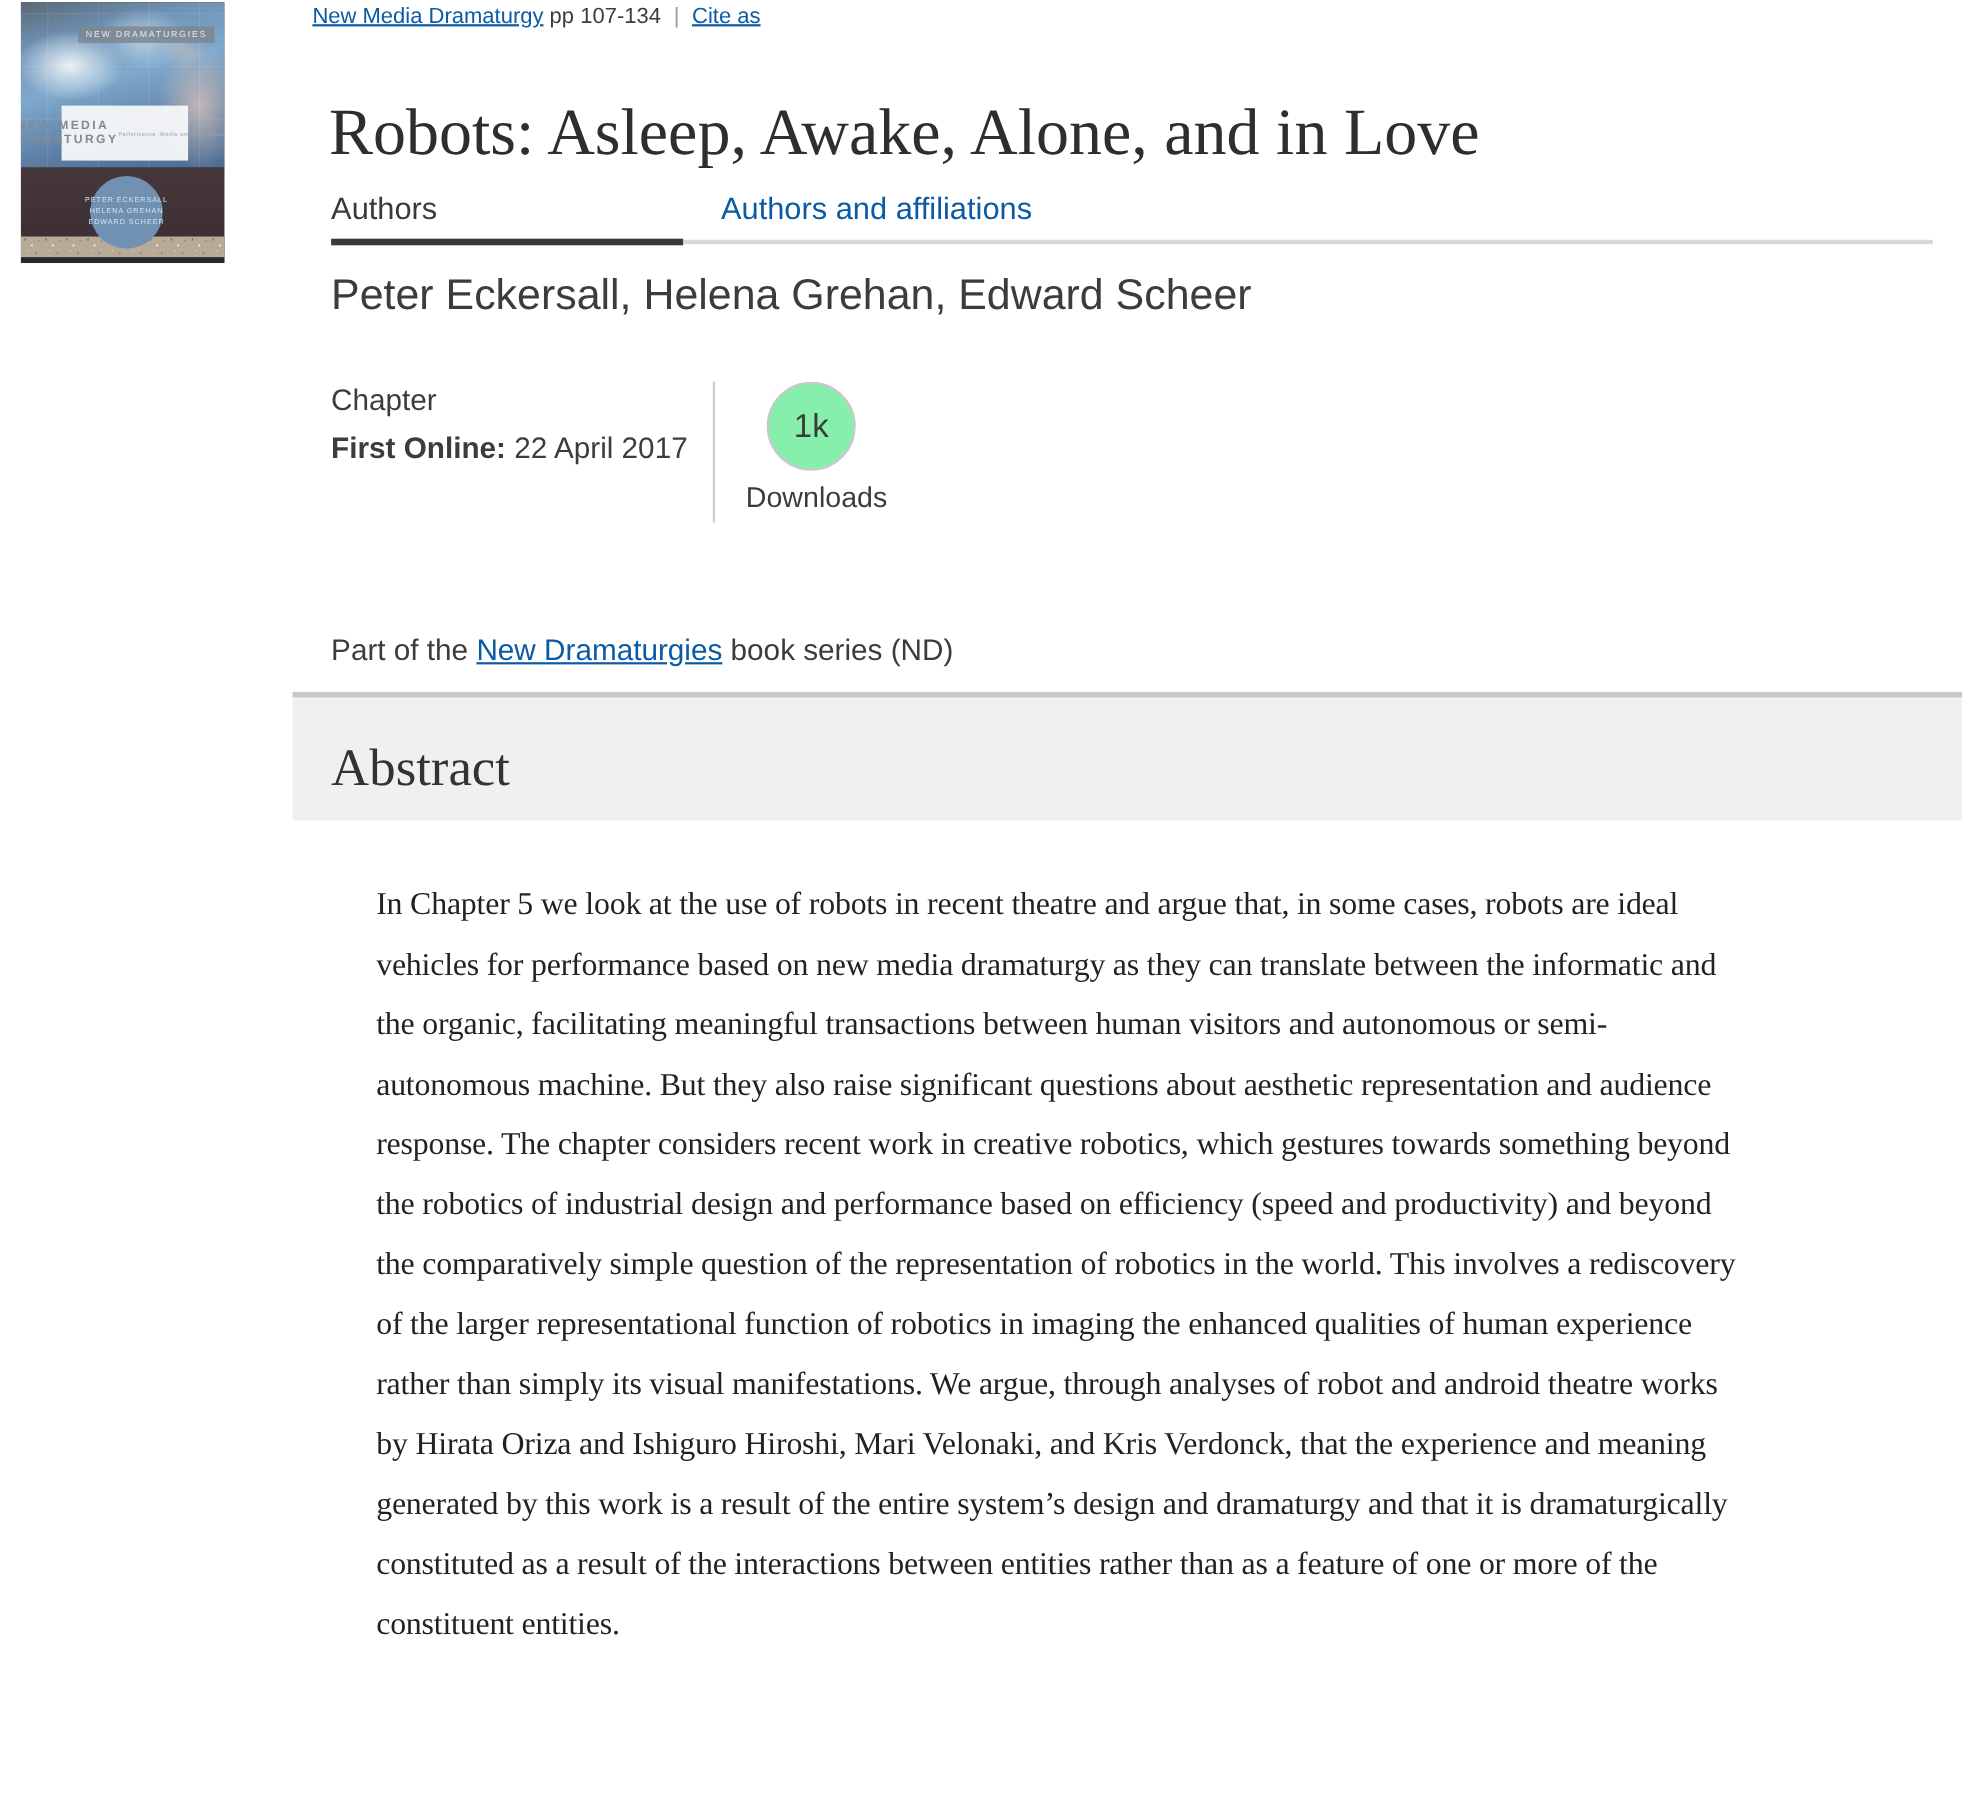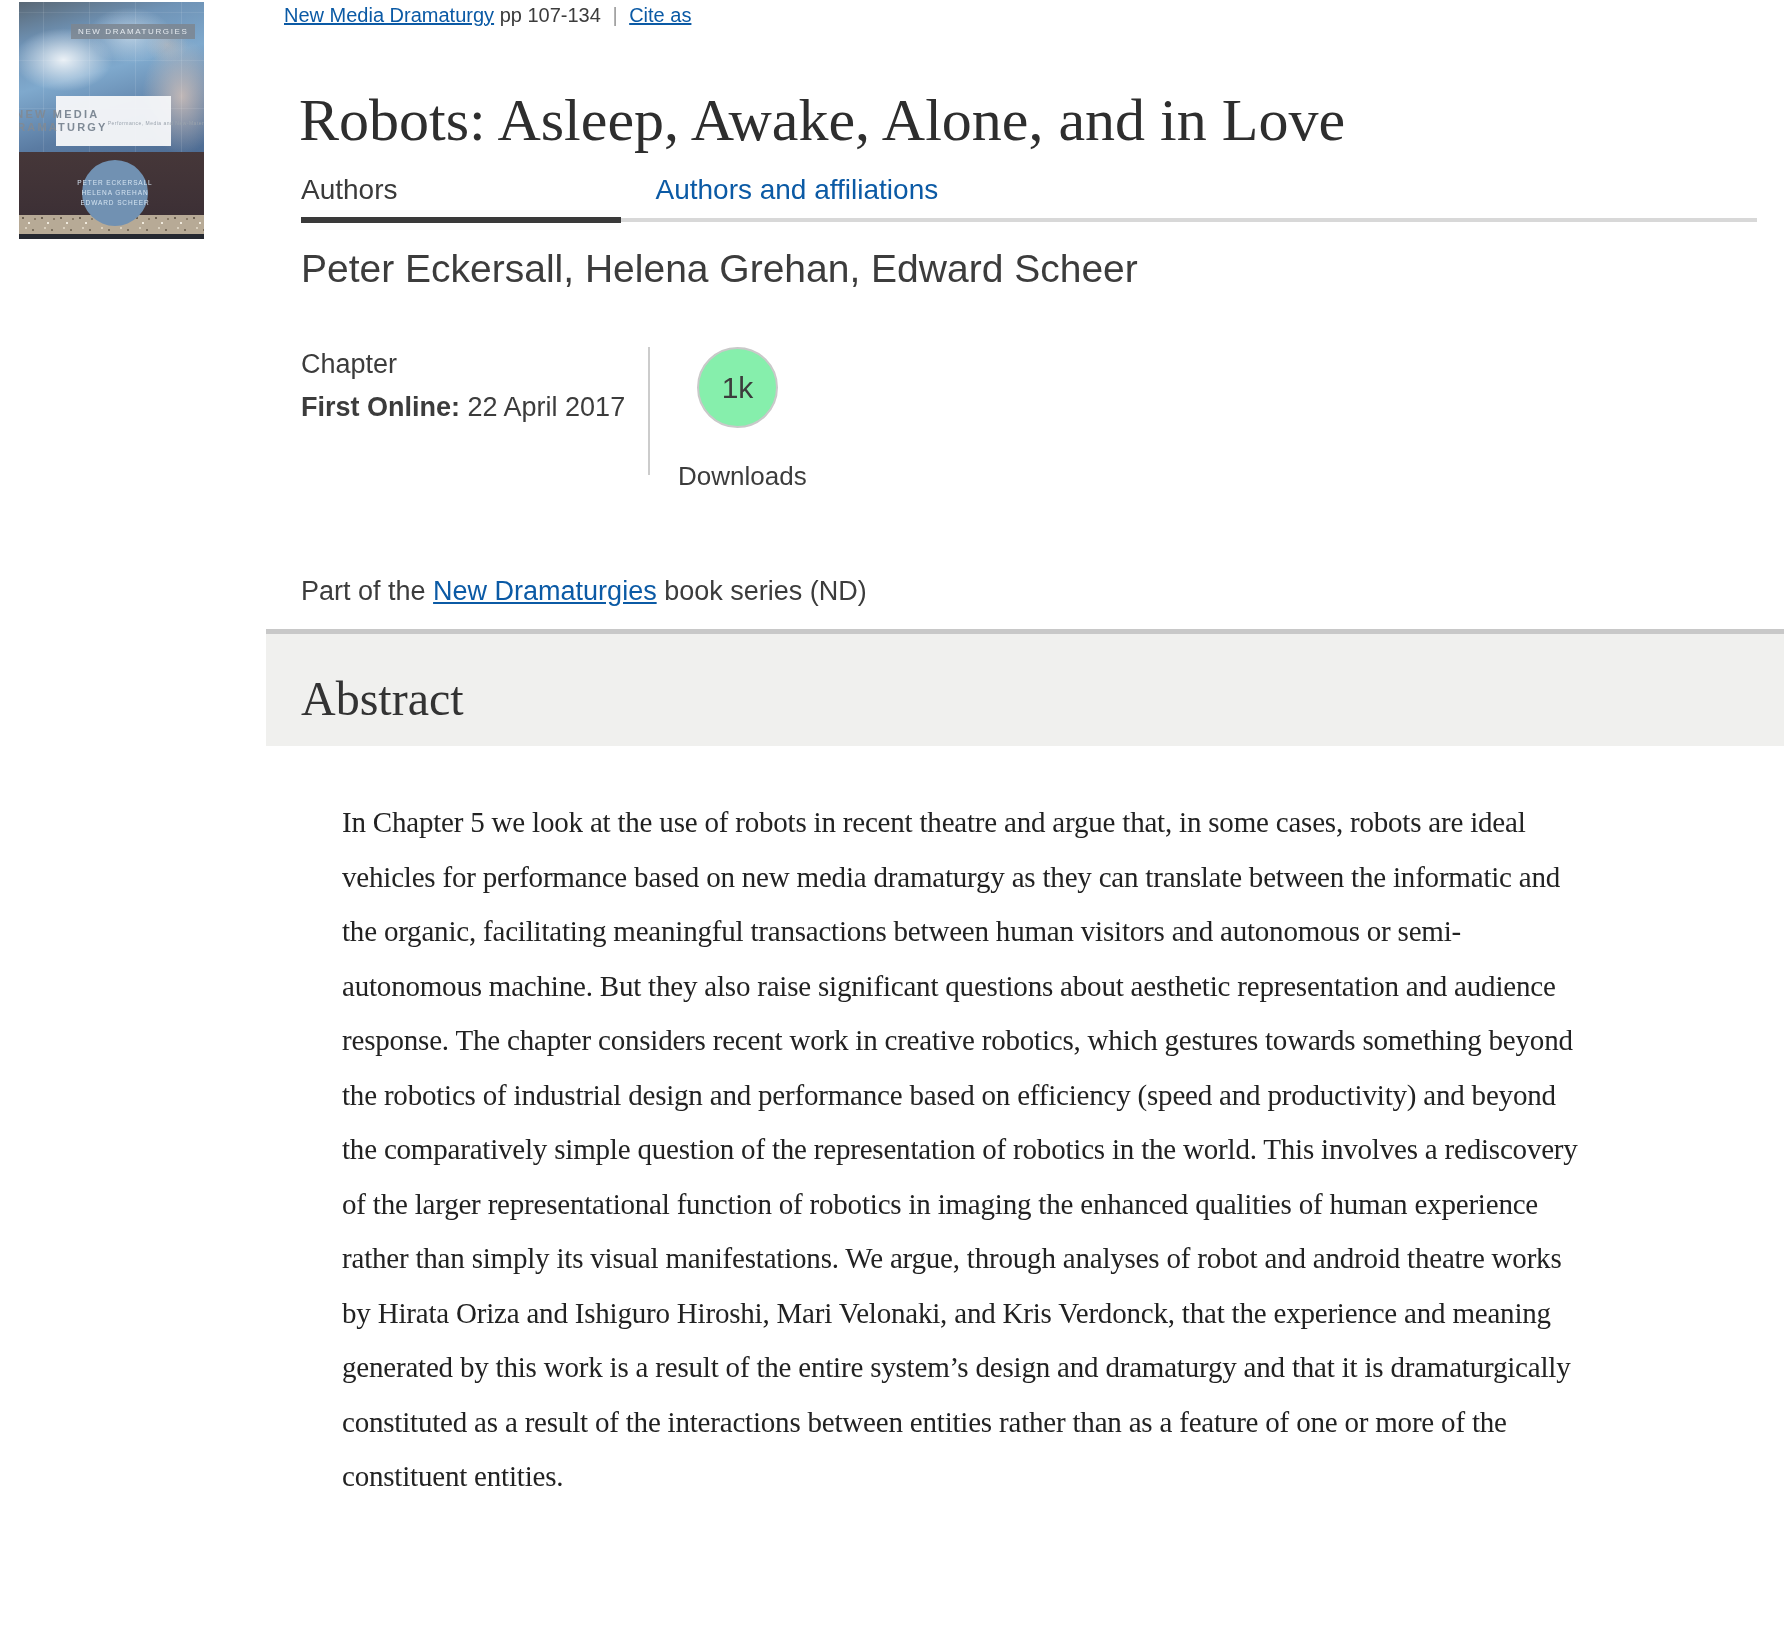--- a/index.html
+++ b/index.html
@@ -116,21 +116,21 @@
 
   .stat-divider{position:absolute;left:648px;top:347px;width:2px;height:128px;background:#cccccc;}
   .stat-circle{
     position:absolute;left:697px;top:347px;width:77px;height:77px;border-radius:50%;
     border:2px solid #c9c9c9;background:#86efac;
     display:flex;align-items:center;justify-content:center;
     font-size:30px;color:#3c3c3c;
   }
   .stat-label{
     position:absolute;left:678px;top:437px;width:120px;text-align:center;
-    font-size:26px;color:#3c3c3c;margin-top:24px;
+    font-size:26px;color:#3c3c3c;
   }
 
   
   .series-line{
     position:absolute;left:301px;top:574px;font-size:27px;line-height:34px;color:#3c3c3c;
   }
 
   
   .abstract-box{
     position:absolute;left:266px;top:629px;width:1518px;height:112px;

